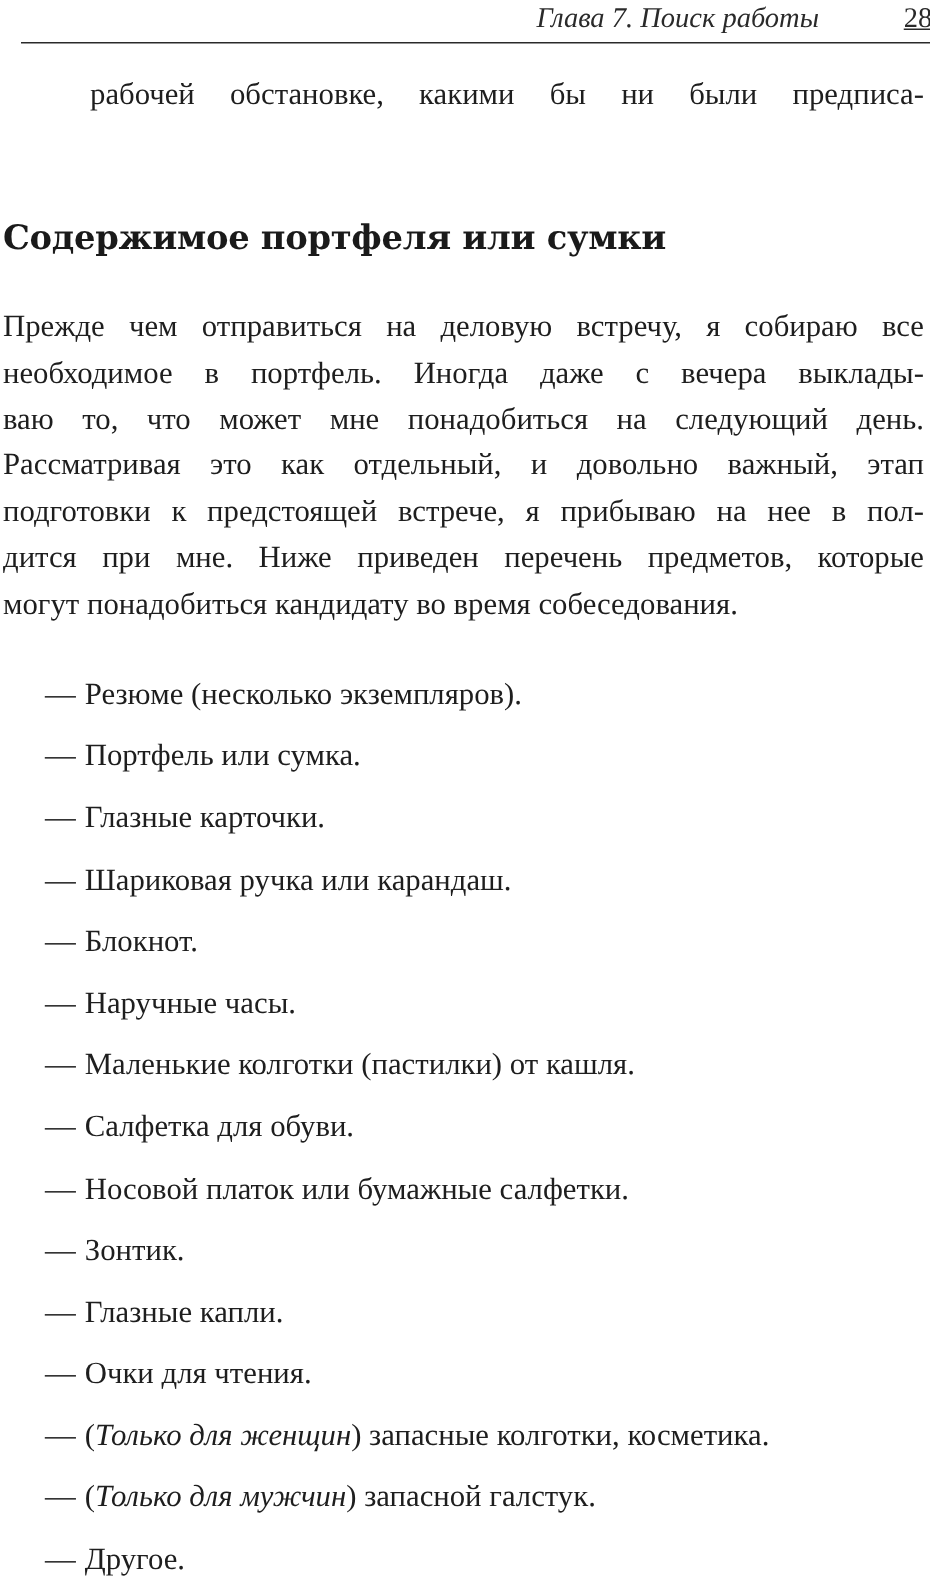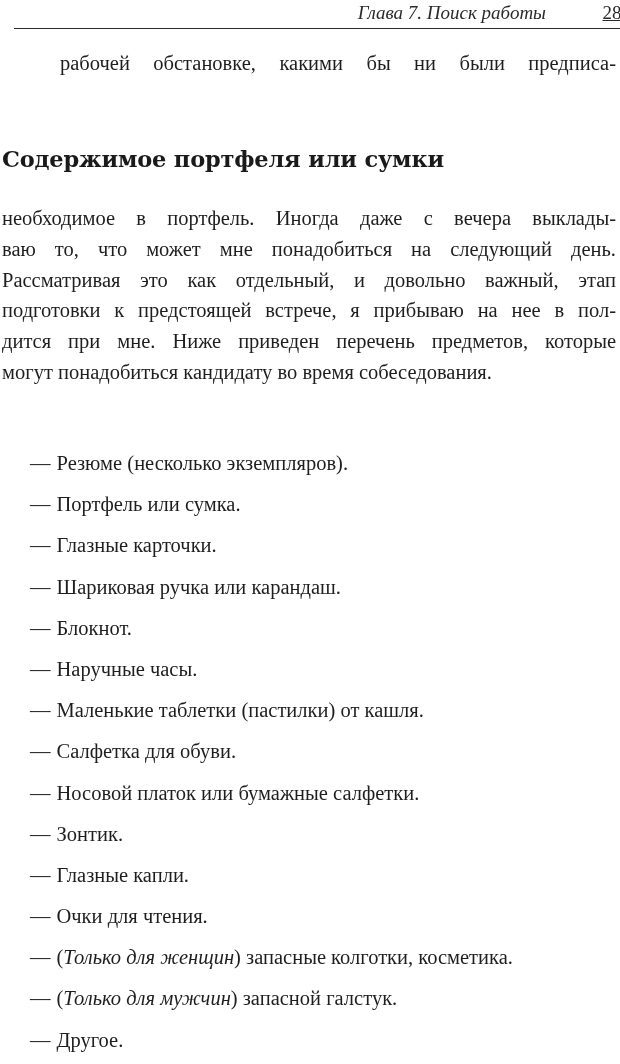--- a/index.html
+++ b/index.html
@@ -52,36 +52,37 @@
   <span class="page-number">283</span>
 </div>
 
 <div class="para-cont">
   <span class="line" style="text-align:justify;text-align-last:justify;">рабочей обстановке, какими бы ни были предписа-</span>
 </div>
 
 <div class="section-heading">Содержимое портфеля или сумки</div>
 
 <div class="body-para">
+  <span class="line">Прежде чем отправиться на деловую встречу, я собираю все</span>
   <span class="line">необходимое в портфель. Иногда даже с вечера выклады-</span>
   <span class="line">ваю то, что может мне понадобиться на следующий день.</span>
   <span class="line">Рассматривая это как отдельный, и довольно важный, этап</span>
   <span class="line">подготовки к предстоящей встрече, я прибываю на нее в пол-</span>
   <span class="line">дится при мне. Ниже приведен перечень предметов, которые</span>
   <span class="line last">могут понадобиться кандидату во время собеседования.</span>
 </div>
 
 <ul class="item-list">
   <li><span class="dash">—</span><span>Резюме (несколько экземпляров).</span></li>
   <li><span class="dash">—</span><span>Портфель или сумка.</span></li>
   <li><span class="dash">—</span><span>Глазные карточки.</span></li>
   <li><span class="dash">—</span><span>Шариковая ручка или карандаш.</span></li>
   <li><span class="dash">—</span><span>Блокнот.</span></li>
   <li><span class="dash">—</span><span>Наручные часы.</span></li>
-  <li><span class="dash">—</span><span>Маленькие таблетки (пастилки) от кашля.</span></li>
+  <li><span class="dash">—</span><span>Маленькие колготки (пастилки) от кашля.</span></li>
   <li><span class="dash">—</span><span>Салфетка для обуви.</span></li>
   <li><span class="dash">—</span><span>Носовой платок или бумажные салфетки.</span></li>
   <li><span class="dash">—</span><span>Зонтик.</span></li>
   <li><span class="dash">—</span><span>Глазные капли.</span></li>
   <li><span class="dash">—</span><span>Очки для чтения.</span></li>
   <li><span class="dash">—</span><span>(</span><span class="ital">Только для женщин</span><span>) запасные колготки, косметика.</span></li>
   <li><span class="dash">—</span><span>(</span><span class="ital">Только для мужчин</span><span>) запасной галстук.</span></li>
   <li><span class="dash">—</span><span>Другое.</span></li>
 </ul>
 

